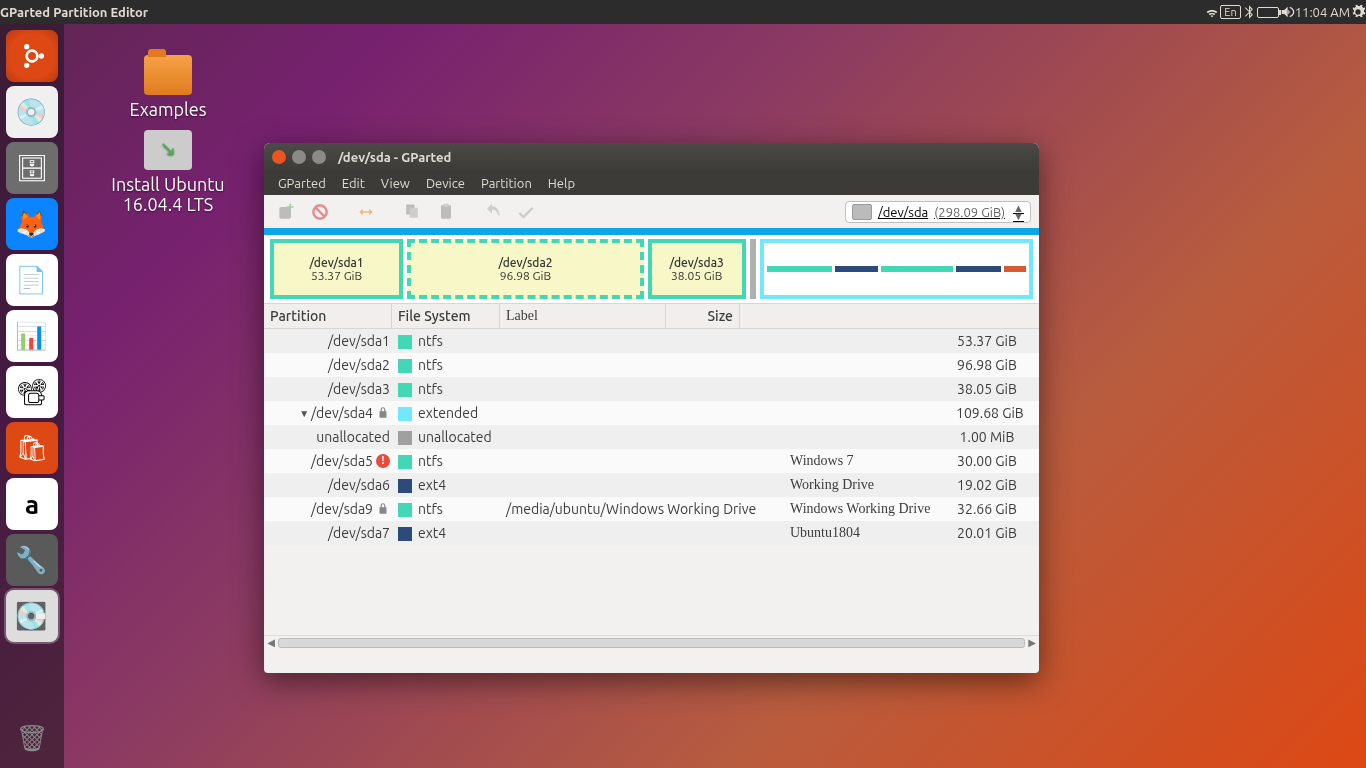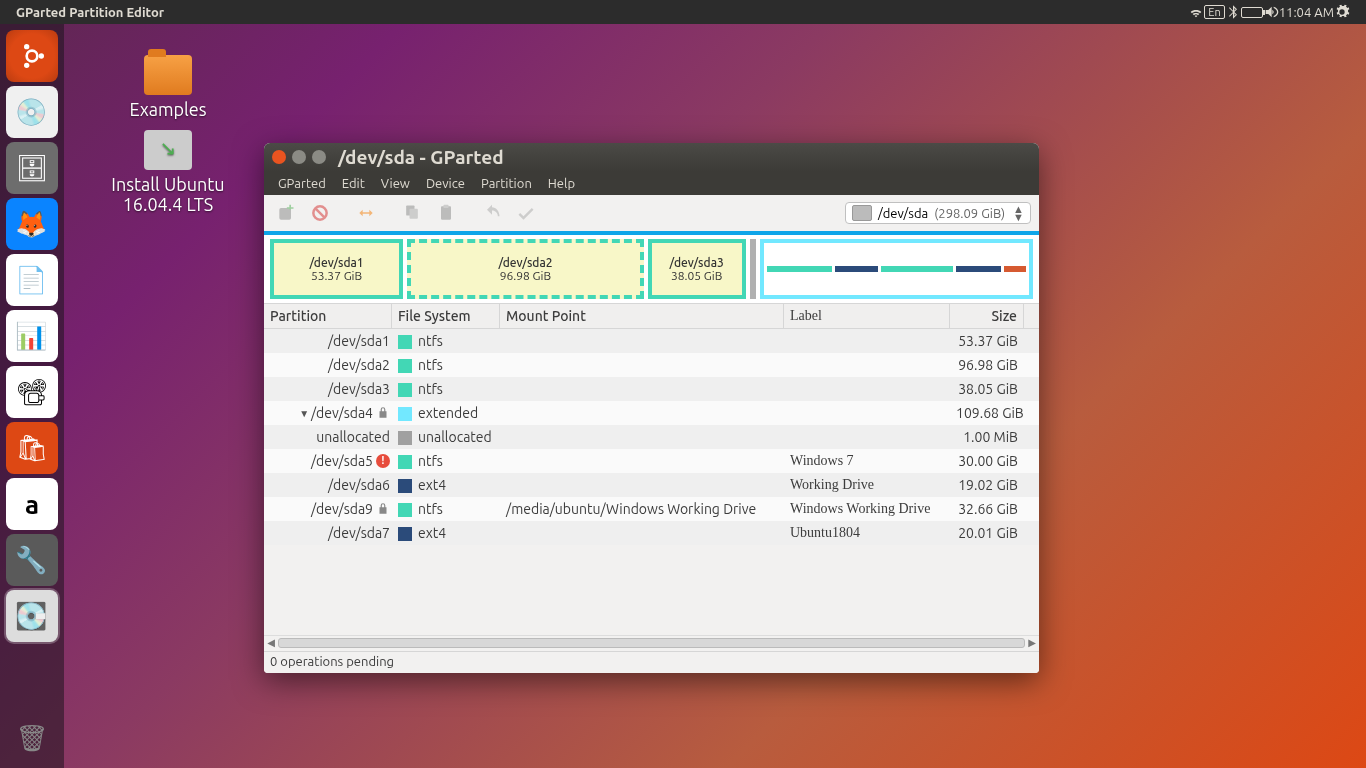--- a/index.html
+++ b/index.html
@@ -1,19 +1,19 @@
 <!DOCTYPE html>
 <html><head>
 <meta charset="utf-8">
 <style>
 * { margin: 0; padding: 0; box-sizing: border-box; font-family: Ubuntu, "Segoe UI", sans-serif; }
 body { width: 1366px; height: 768px; overflow: hidden; position: relative; background: linear-gradient(135deg, #5e2750 0%, #77216f 20%, #8b3a62 40%, #b85c3e 70%, #dd4814 100%); }
 
 
-.top-panel { position: absolute; top: 0; left: 0; right: 0; height: 24px; background: #2c2c2c; color: #dfdbd2; display: flex; align-items: center; padding: 0 16px; font-size: 13px; z-index: 100; }
+.top-panel { position: absolute; top: 0; left: 0; right: 0; height: 24px; background: #2c2c2c; color: #dfdbd2; display: flex; align-items: center; padding: 0 0; font-size: 13px; z-index: 100; }
 .top-panel .title { font-weight: bold; }
 .top-panel .spacer { flex: 1; }
 .top-panel .indicator { display: flex; align-items: center; }
 .top-panel svg { width: 16px; height: 16px; fill: #dfdbd2; }
 .top-panel .lang-box { border: 1px solid #dfdbd2; padding: 0 3px; font-size: 11px; border-radius: 2px; }
 .top-panel .battery { border: 1px solid #dfdbd2; width: 22px; height: 11px; border-radius: 2px; position: relative; }
 .top-panel .battery::after { content:""; position:absolute; right:-3px; top:2px; width:2px; height:5px; background:#dfdbd2; }
 .top-panel .battery .fill { background:#dfdbd2; width:70%; height:100%; }
 
 
@@ -36,29 +36,29 @@
 
 .desktop-icon { position:absolute; text-align:center; color:#fff; font-size:18px; text-shadow:0 1px 2px rgba(0,0,0,0.6); cursor:pointer; width:100px; }
 .desktop-icon .glyph { width:48px; height:40px; margin:0 auto 4px; border-radius:4px; }
 .folder-glyph { background: linear-gradient(#f7a145,#e07b1f); position:relative; }
 .folder-glyph::before{content:"";position:absolute;top:-6px;left:4px;width:18px;height:8px;background:#e07b1f;border-radius:3px 3px 0 0;}
 .install-glyph { background:#ccc; position:relative; }
 .install-glyph::after{content:"↘";position:absolute;left:0;right:0;top:6px;font-size:20px;color:#4caf50;}
 
 
 .window { position:absolute; left:264px; top:143px; width:775px; height:530px; background:#f2f1f0; box-shadow: 0 8px 30px rgba(0,0,0,0.5); border-radius:6px 6px 4px 4px; overflow:hidden; z-index:60; }
-.titlebar { height:28px; background:linear-gradient(#4b4a46,#3c3b37); color:#dfdbd2; display:flex; align-items:center; padding:0 8px; font-size:19px; font-weight:bold; }
+.titlebar { height:28px; background:linear-gradient(#4b4a46,#3c3b37); color:#dfdbd2; display:flex; align-items:center; padding:0 8px; font-size:13px; font-weight:bold; }
 .win-btn { width:14px; height:14px; border-radius:50%; margin-right:6px; display:inline-block; }
 .win-close{ background:#e95420; } .win-min{background:#8b8b85;} .win-max{background:#8b8b85;}
 .titlebar .title { margin-left:6px; }
 
 .menubar { height:24px; background:#3c3b37; color:#dfdbd2; display:flex; align-items:center; padding:0 6px; font-size:13px; }
 .menubar .menu-item { padding:0 8px; cursor:pointer; }
 
-.toolbar { height:40px; background:#f2f1f0; border-bottom:4px solid #0ea5e9; display:flex; align-items:center; padding:4px 8px; }
+.toolbar { height:40px; background:#f2f1f0; border-bottom:7px solid #0ea5e9; display:flex; align-items:center; padding:4px 8px;text-decoration:underline; }
 .toolbar .tbtn { width:28px; height:28px; margin-right:6px; display:flex; align-items:center; justify-content:center; opacity:0.5; cursor:pointer; }
 .toolbar .tbtn svg{width:20px;height:20px;}
 .toolbar .spacer{flex:1;}
 .device-selector { display:flex; align-items:center; border:1px solid #c0c0c0; border-radius:4px; background:#fff; padding:2px 6px; font-size:13px; cursor:pointer; }
 .device-selector .disk-icon{width:20px;height:16px;background:#bbb;border-radius:2px;margin-right:6px;border:1px solid #999;}
 .device-selector .size{color:#666;margin-left:6px;}
 .device-selector .spin{margin-left:8px;color:#666;font-size:11px;line-height:8px;}
 
 
 .graphic-bar { height:68px; padding:4px 6px; display:flex; gap:4px; background:#fff; }
@@ -74,21 +74,21 @@
 
 
 .ptable { font-size:14px; color:#3c3c3c; }
 .ptable .header { display:flex; background:#f0efee; border-top:1px solid #d6d6d6; border-bottom:1px solid #d6d6d6; height:26px; align-items:center; }
 .ptable .header .col { padding:0 6px; border-right:1px solid #d6d6d6; height:100%; display:flex; align-items:center; font-weight:500;}
 .ptable .row { display:flex; height:24px; align-items:center; }
 .ptable .row:nth-child(even){background:#fafafa;}
 .ptable .row:nth-child(odd){background:#efefef;}
 .ptable .cell { padding:0 6px; overflow:hidden; white-space:nowrap; }
 .col-part{width:128px; padding-right: 2px !important;} 
-.col-fs{width:108px;} .col-mp{width:284px;} .col-label{width:166px;font-family:Liberation Serif, serif;} .col-size{width:74px;text-align:right;}
+.col-fs{width:108px;} .col-mp{width:284px;} .col-label{width:166px;font-family:Liberation Serif, serif;} .col-size{width:74px;text-align:center;}
 .col-part .inner{display:flex;align-items:center;justify-content:flex-end;height:100%;}
 .fs-swatch{display:inline-block;width:14px;height:14px;margin-right:6px;vertical-align:middle;}
 .sw-ntfs{background:#42d7b5;} .sw-ext4{background:#2b4b7a;} .sw-extended{background:#72e8ff;} .sw-unalloc{background:#a0a0a0;} .sw-swap{background:#d65a31;}
 .tree-toggle{color:#555;margin-right:2px;font-size:10px;}
 .lock-icon,.warn-icon{width:14px;height:14px;display:inline-block;margin-left:3px;vertical-align:middle;}
 .lock-icon svg{width:14px;height:14px;fill:#888;}
 .warn-icon{background:#e74c3c;border-radius:50%;color:#fff;font-size:10px;text-align:center;line-height:14px;font-weight:bold;}
 
 .scrollbar-area { height:16px; background:#f2f1f0; border-top:1px solid #ddd; position:relative;}
 .scrollbar-area .thumb{position:absolute;left:14px;right:14px;top:2px;height:10px;background:#d8d8d8;border:1px solid #bbb;border-radius:3px;}
@@ -250,21 +250,20 @@
       <div class="sub ntfs" style="flex:33"></div>
       <div class="sub ext4" style="flex:20"></div>
       <div class="sub swap" style="flex:8"></div>
     </div>
   </div>
 
   <div class="ptable">
     <div class="header">
       <div class="col col-part" style="justify-content:flex-start;padding-left:6px;">Partition</div>
       <div class="col col-fs">File System</div>
-      <div class="col col-mp">Mount Point</div>
       <div class="col col-label">Label</div>
       <div class="col col-size" style="justify-content:flex-end;">Size</div>
     </div>
     <div id="table-rows">
         <div class="row">
           <div class="cell col-part">
             <div class="inner" style="padding-left:0px">
               <span>/dev/sda1</span>
             </div>
           </div>
@@ -373,16 +372,13 @@
   </div>
 
   <div style="position:absolute;bottom:22px;left:0;right:0;">
     <div class="scrollbar-area">
       <span class="arrow l">◀</span>
       <div class="thumb"></div>
       <span class="arrow r">▶</span>
     </div>
   </div>
 
-  <div class="statusbar">
-    <span>0 operations pending</span>
-  </div>
 </div>
 
 </body></html>

